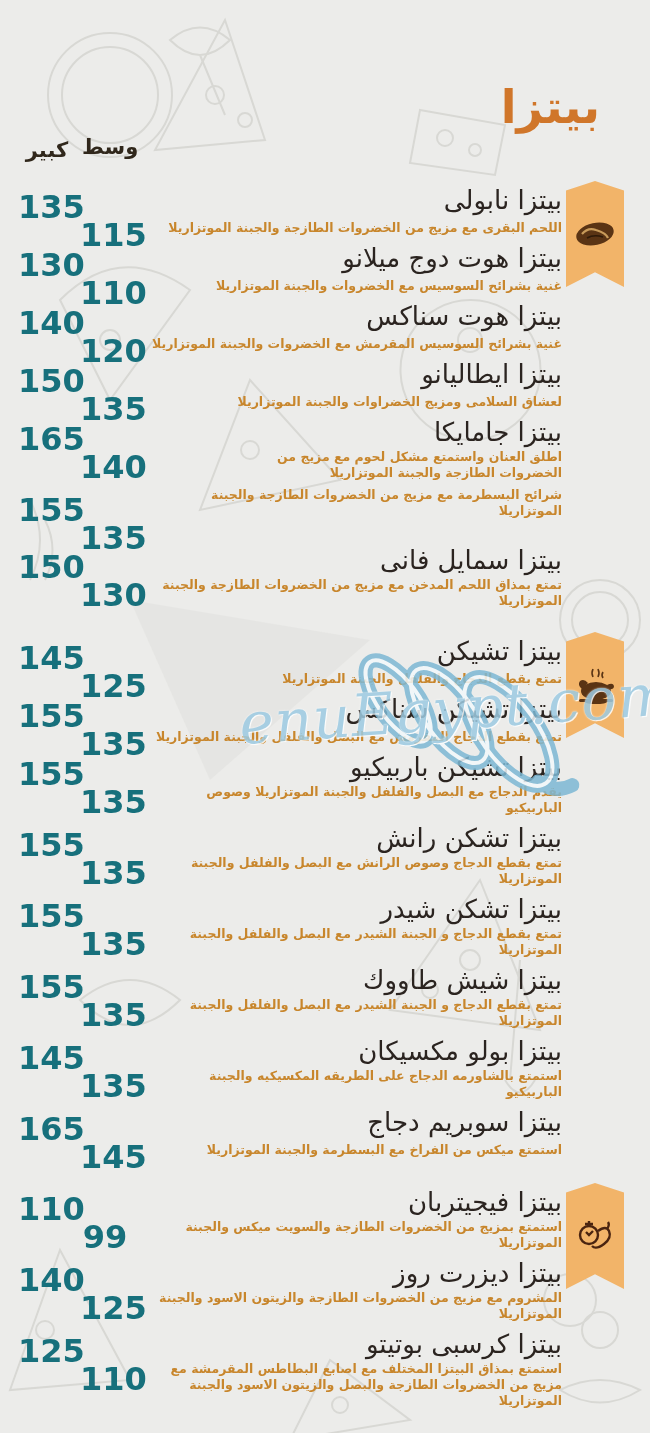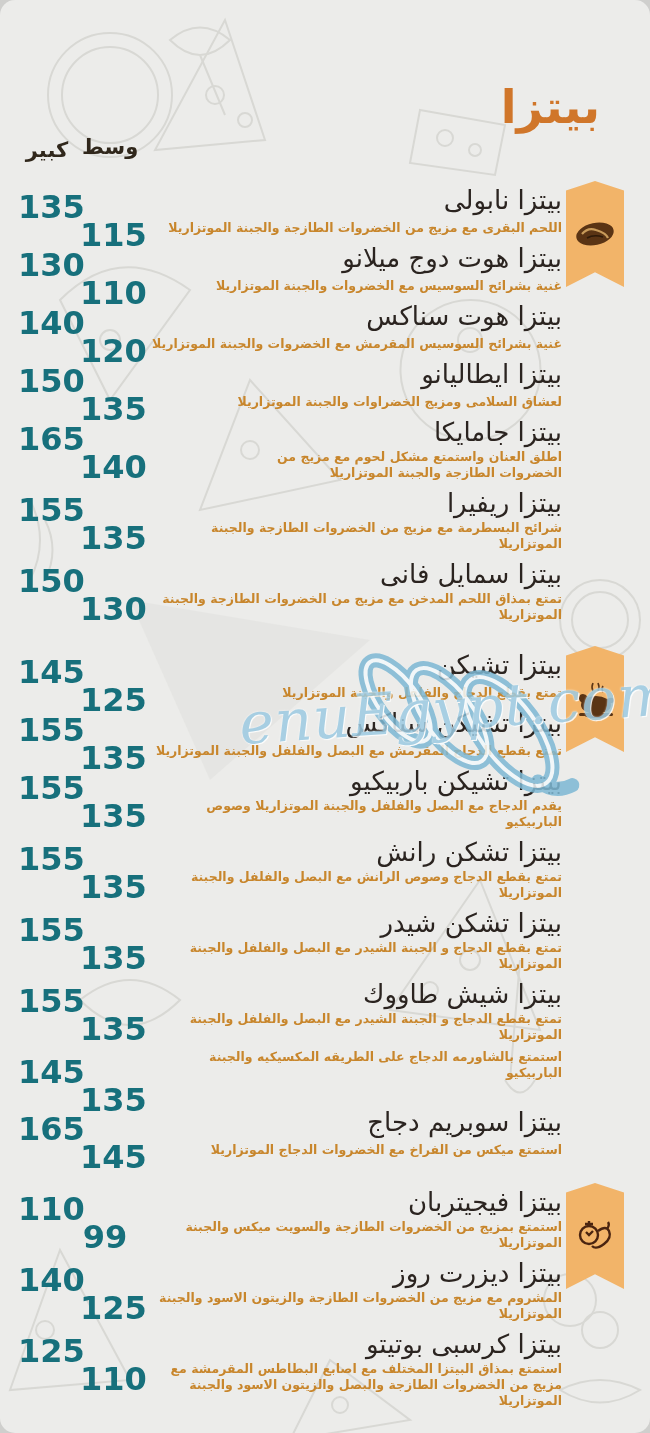--- a/index.html
+++ b/index.html
@@ -2,21 +2,20 @@
 <html lang="ar"><head>
 <meta charset="utf-8">
 <style>
   html,body{margin:0;padding:0;background:#cfcfcd;}
   .page{
     position:relative;width:650px;height:1433px;overflow:hidden;
     background:#ececea;
     font-family:"DejaVu Sans",sans-serif;
     direction:rtl;
     margin:0 auto;
-    border-radius:15px;
   }
   .doodles{position:absolute;inset:0;pointer-events:none;}
   
   .menu-title{
     position:absolute;top:84px;right:50px;
     font-size:46px;font-weight:bold;color:#d0762a;line-height:1;
   }
   .col-headers{position:absolute;top:138px;left:0;width:200px;direction:ltr;}
   .col-head{position:absolute;top:0;font-size:21px;font-weight:bold;color:#30271b;text-align:center;}
   .col-head.large{left:20px;width:54px;}
@@ -138,21 +137,20 @@
         <span class="price large">150</span>
         <span class="price medium">135</span>
       </div>
       <div class="menu-item">
         <div class="item-name">بيتزا جامايكا</div>
         <span class="item-desc" style="max-width:300px">اطلق العنان واستمتع مشكل لحوم مع مزيج من الخضروات الطازجة والجبنة الموتزاريلا</span>
         <span class="price large">165</span>
         <span class="price medium">140</span>
       </div>
       <div class="menu-item">
-        <div class="item-name">بيتزا ريفيرا</div>
         <span class="item-desc">شرائح البسطرمة مع مزيج من الخضروات الطازجة والجبنة الموتزاريلا</span>
         <span class="price large">155</span>
         <span class="price medium">135</span>
       </div>
       <div class="menu-item">
         <div class="item-name">بيتزا سمايل فانى</div>
         <span class="item-desc">تمتع بمذاق اللحم المدخن مع مزيج من الخضروات الطازجة والجبنة الموتزاريلا</span>
         <span class="price large">150</span>
         <span class="price medium">130</span>
       </div>
@@ -206,27 +204,28 @@
         <span class="price large">155</span>
         <span class="price medium">135</span>
       </div>
       <div class="menu-item">
         <div class="item-name">بيتزا شيش طاووك</div>
         <span class="item-desc">تمتع بقطع الدجاج و الجبنة الشيدر مع البصل والفلفل والجبنة الموتزاريلا</span>
         <span class="price large">155</span>
         <span class="price medium">135</span>
       </div>
       <div class="menu-item">
+        <div class="item-name">بيتزا بولو مكسيكان</div>
         <span class="item-desc">استمتع بالشاورمه الدجاج على الطريقه المكسيكيه والجبنة الباربيكيو</span>
         <span class="price large">145</span>
         <span class="price medium">135</span>
       </div>
       <div class="menu-item">
         <div class="item-name">بيتزا سوبريم دجاج</div>
-        <span class="item-desc">استمتع ميكس من الفراخ مع الخضروات الدجاج الموتزاريلا</span>
+        <span class="item-desc">استمتع ميكس من الفراخ مع البسطرمة والجبنة الموتزاريلا</span>
         <span class="price large">165</span>
         <span class="price medium">145</span>
       </div>
     </section>
 
     <section class="menu-section s3">
       <div class="ribbon">
         <svg width="42" height="38" viewBox="0 0 42 38">
           <g stroke="#4a2410" stroke-width="2.4" fill="none">
             <circle cx="15" cy="18" r="9"></circle>

